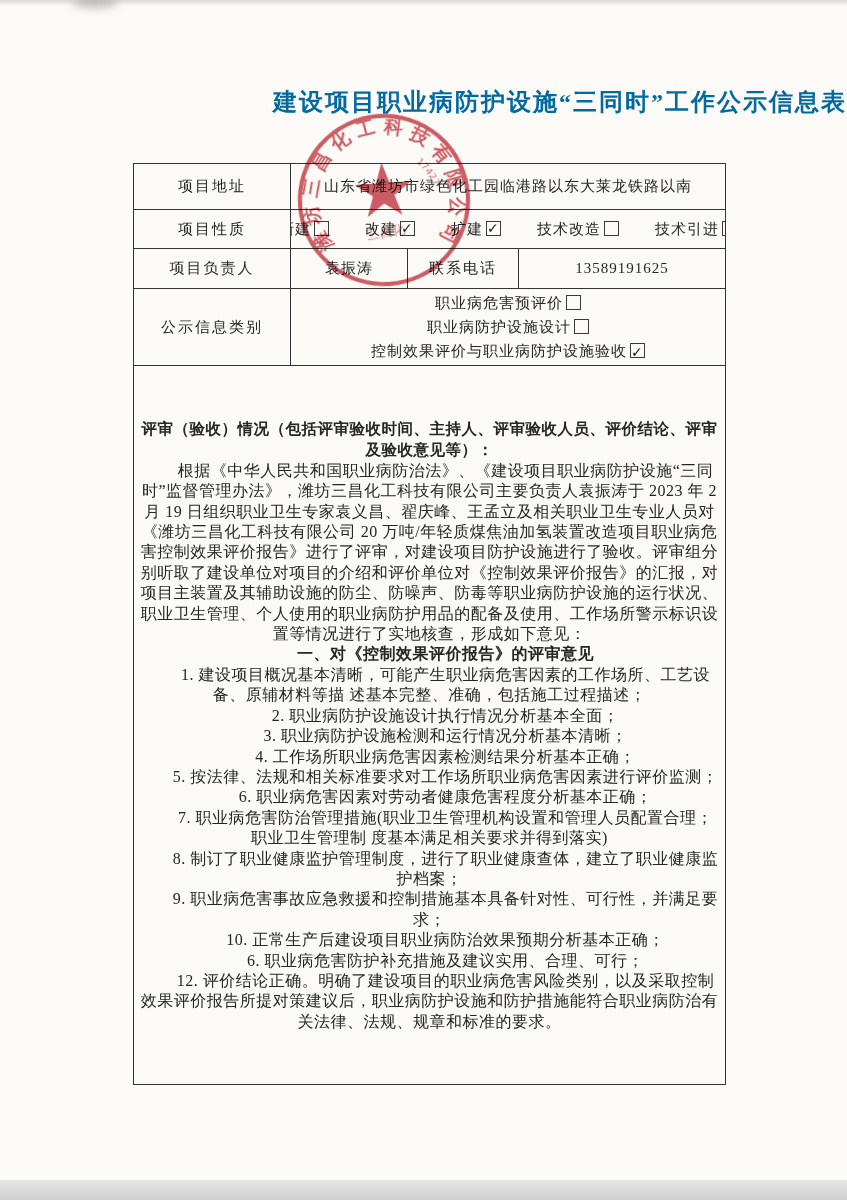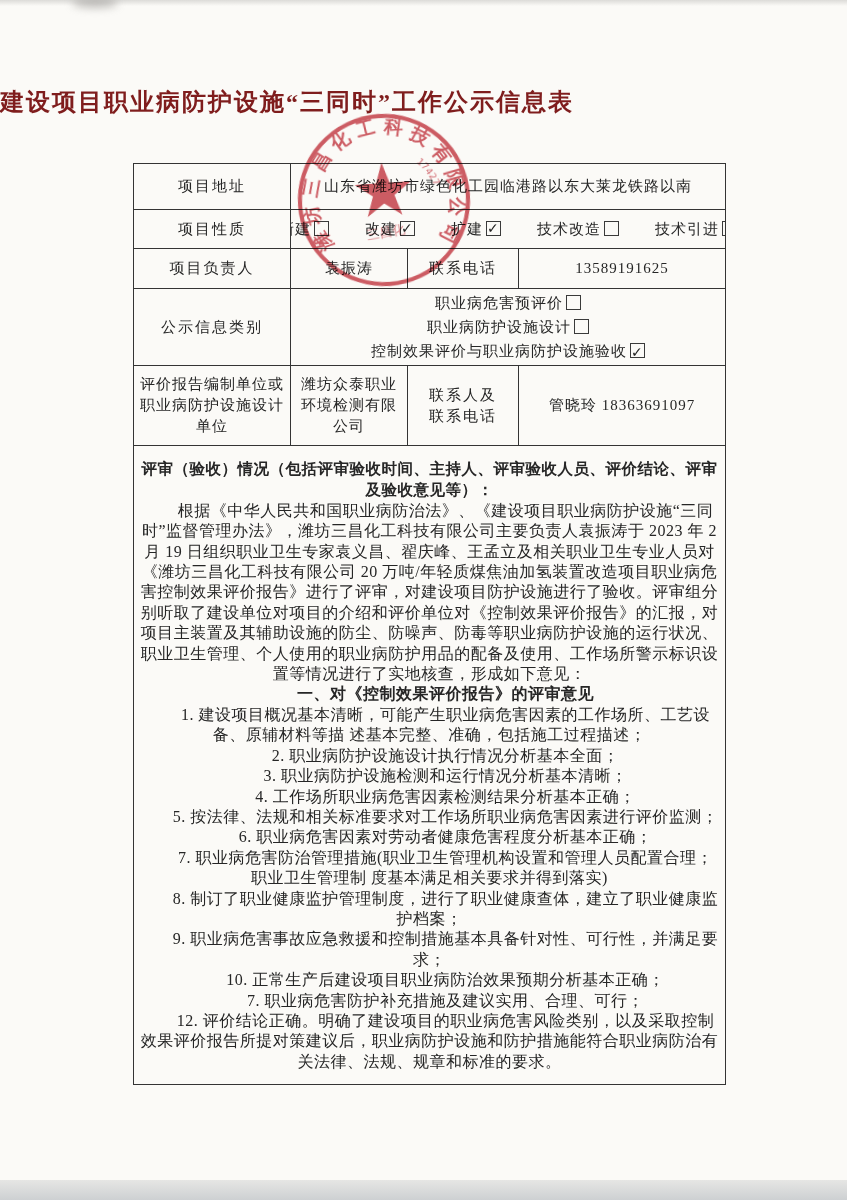--- a/index.html
+++ b/index.html
@@ -5,22 +5,22 @@
   html,body{margin:0;padding:0;background:#e9e8e6;}
   .sheet{
     position:relative;width:847px;height:1200px;margin:0 auto;
     background:#fbfaf7;overflow:hidden;
     font-family:"Liberation Serif","DejaVu Serif",serif;color:#262626;
   }
   .edge-top{position:absolute;top:0;left:0;width:100%;height:6px;background:linear-gradient(#dcdbd8,#fbfaf7);}
   .edge-bottom{position:absolute;bottom:0;left:0;width:100%;height:20px;background:linear-gradient(#e6e6e4,#cdd0d2);}
   .smudge{position:absolute;top:-2px;left:72px;width:46px;height:10px;background:#8e8c89;border-radius:50%;filter:blur(4px);opacity:.55;}
   .title{
-    position:absolute;top:86px;left:0;width:100%;text-align:left;
-    font-size:24px;font-weight:bold;letter-spacing:2px;color:#7f1d1d;
+    position:absolute;top:86px;left:0;width:100%;text-align:right;
+    font-size:24px;font-weight:bold;letter-spacing:2px;color:#0369a1;
   }
   table.form{
     position:absolute;left:133px;top:163px;width:592px;height:922px;
     border-collapse:collapse;table-layout:fixed;
   }
   table.form td{
     border:1.6px solid #343434;font-size:15px;line-height:21px;
     padding:2px 4px;text-align:center;vertical-align:middle;
     overflow:hidden;
   }
@@ -100,45 +100,38 @@
         <div class="opts-v">
 
             <span class="opt"><span>职业病危害预评价</span><span class="cb"></span></span>
 
             <span class="opt"><span>职业病防护设施设计</span><span class="cb"></span></span>
 
             <span class="opt"><span>控制效果评价与职业病防护设施验收</span><span class="cb"><span class="tick">✓</span></span></span>
           </div>
       </td>
     </tr>
-    <tr style="height:80px">
-      <td class="lbl-long">评价报告编制单位或职业病防护设施设计单位</td>
-      <td class="val">潍坊众泰职业环境检测有限公司</td>
-      <td class="lbl pre">联系人及
-联系电话</td>
-      <td class="val">管晓玲 18363691097</td>
-    </tr>
     <tr>
       <td colspan="4" class="review-cell">
         <p class="review-heading">评审（验收）情况（包括评审验收时间、主持人、评审验收人员、评价结论、评审及验收意见等）：</p>
         <div class="review-body">
 
         <p class="para">根据《中华人民共和国职业病防治法》、《建设项目职业病防护设施“三同时”监督管理办法》，潍坊三昌化工科技有限公司主要负责人袁振涛于 2023 年 2 月 19 日组织职业卫生专家袁义昌、翟庆峰、王孟立及相关职业卫生专业人员对《潍坊三昌化工科技有限公司 20 万吨/年轻质煤焦油加氢装置改造项目职业病危害控制效果评价报告》进行了评审，对建设项目防护设施进行了验收。评审组分别听取了建设单位对项目的介绍和评价单位对《控制效果评价报告》的汇报，对项目主装置及其辅助设施的防尘、防噪声、防毒等职业病防护设施的运行状况、职业卫生管理、个人使用的职业病防护用品的配备及使用、工作场所警示标识设置等情况进行了实地核查，形成如下意见：</p>
               <p class="para bold">一、对《控制效果评价报告》的评审意见</p>
               <p class="para">1. 建设项目概况基本清晰，可能产生职业病危害因素的工作场所、工艺设备、原辅材料等描 述基本完整、准确，包括施工过程描述；</p>
               <p class="para">2. 职业病防护设施设计执行情况分析基本全面；</p>
               <p class="para">3. 职业病防护设施检测和运行情况分析基本清晰；</p>
               <p class="para">4. 工作场所职业病危害因素检测结果分析基本正确；</p>
               <p class="para">5. 按法律、法规和相关标准要求对工作场所职业病危害因素进行评价监测；</p>
               <p class="para">6. 职业病危害因素对劳动者健康危害程度分析基本正确；</p>
               <p class="para">7. 职业病危害防治管理措施(职业卫生管理机构设置和管理人员配置合理；职业卫生管理制 度基本满足相关要求并得到落实)</p>
               <p class="para">8. 制订了职业健康监护管理制度，进行了职业健康查体，建立了职业健康监护档案；</p>
               <p class="para">9. 职业病危害事故应急救援和控制措施基本具备针对性、可行性，并满足要求；</p>
               <p class="para">10. 正常生产后建设项目职业病防治效果预期分析基本正确；</p>
-              <p class="para">7. 职业病危害防护补充措施及建议实用、合理、可行；</p>
+              <p class="para">6. 职业病危害防护补充措施及建议实用、合理、可行；</p>
               <p class="para">12. 评价结论正确。明确了建设项目的职业病危害风险类别，以及采取控制效果评价报告所提对策建议后，职业病防护设施和防护措施能符合职业病防治有关法律、法规、规章和标准的要求。</p>
             </div>
       </td>
     </tr>
   </tbody>
     </table>
 
   <svg class="stamp" viewBox="0 0 180 180">
     <defs>
       <path id="ringArc" d="M 41.9 138.1 A 68 68 0 1 1 138.1 138.1" fill="none"></path>

